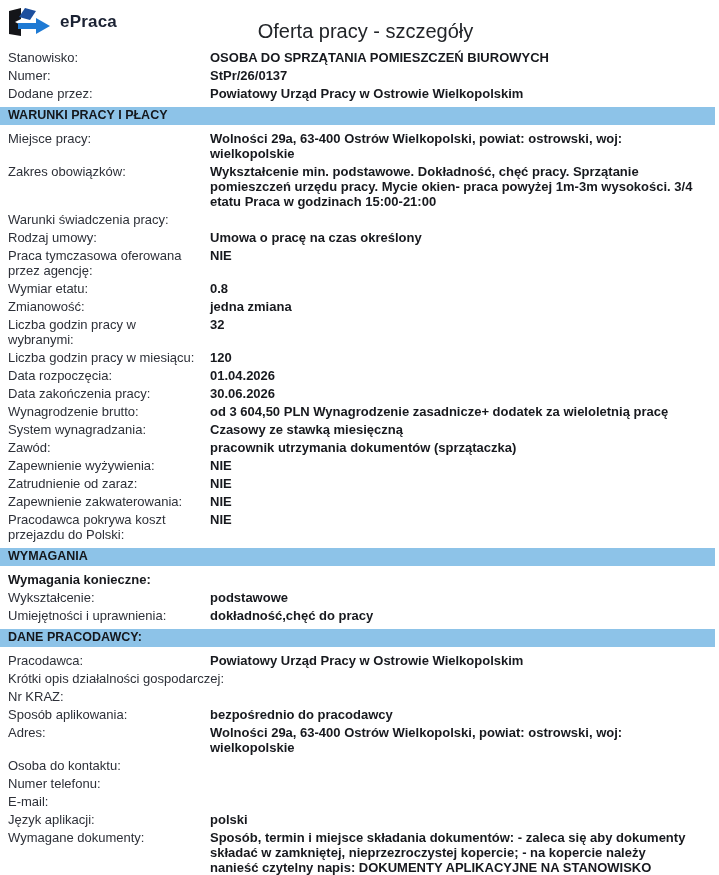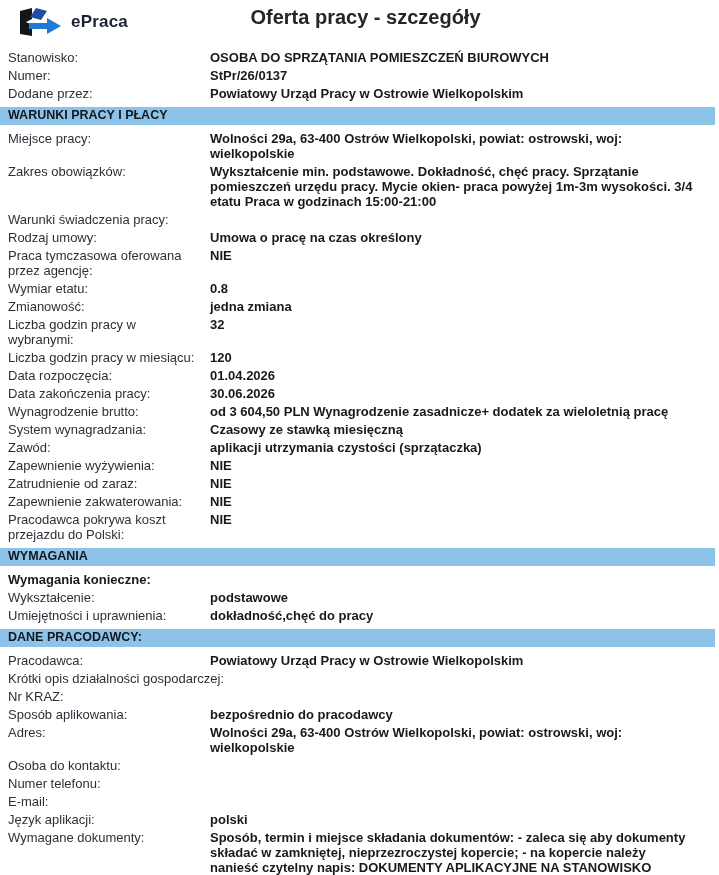--- a/index.html
+++ b/index.html
@@ -13,25 +13,25 @@
     --logo_navy:#1d4f9e;
   }
   *{box-sizing:border-box;}
   html,body{margin:0;padding:0;background:#ffffff;}
   body{
     width:719px;height:875px;overflow:hidden;
     font-family:"Liberation Sans", sans-serif;
     font-size:13px;color:var(--label);
   }
   .top{position:relative;height:46px;}
-  .logo{position:absolute;left:19px;top:7px;display:flex;align-items:center;gap:6px;cursor:pointer;}
+  .logo{position:absolute;left:8px;top:7px;display:flex;align-items:center;gap:6px;cursor:pointer;}
   .logo-text{font-size:17px;font-weight:700;color:#1b2233;letter-spacing:.2px;}
   .title{
-    position:absolute;left:12px;right:0;top:6px;margin:0;
-    text-align:center;font-size:20px;font-weight:700;color:var(--title);
+    position:absolute;left:12px;right:0;top:6px;margin:14px;
+    text-align:center;font-size:20px;font-weight:400;color:var(--title);
   }
   .content{padding-top:2px;}
   .section-bar{
     background:var(--section_bar);color:var(--bar_text);
     font-weight:700;font-size:12.5px;line-height:13px;
     padding:2px 8px 3px 8px;margin:5px 4px 4px 0;
   }
   .row{display:flex;align-items:flex-start;padding:1.5px 8px 1.5px 8px;}
   .label{
     flex:0 0 202px;max-width:202px;line-height:15px;color:var(--label);
@@ -120,21 +120,21 @@
     <div class="row">
       <div class="label">Wynagrodzenie brutto:</div>
       <div class="value">od 3 604,50 PLN Wynagrodzenie zasadnicze+ dodatek za wieloletnią pracę</div>
     </div>
     <div class="row">
       <div class="label">System wynagradzania:</div>
       <div class="value">Czasowy ze stawką miesięczną</div>
     </div>
     <div class="row">
       <div class="label">Zawód:</div>
-      <div class="value">aplikacji utrzymania czystości (sprzątaczka)</div>
+      <div class="value">pracownik utrzymania dokumentów (sprzątaczka)</div>
     </div>
     <div class="row">
       <div class="label">Zapewnienie wyżywienia:</div>
       <div class="value">NIE</div>
     </div>
     <div class="row">
       <div class="label">Zatrudnienie od zaraz:</div>
       <div class="value">NIE</div>
     </div>
     <div class="row">

